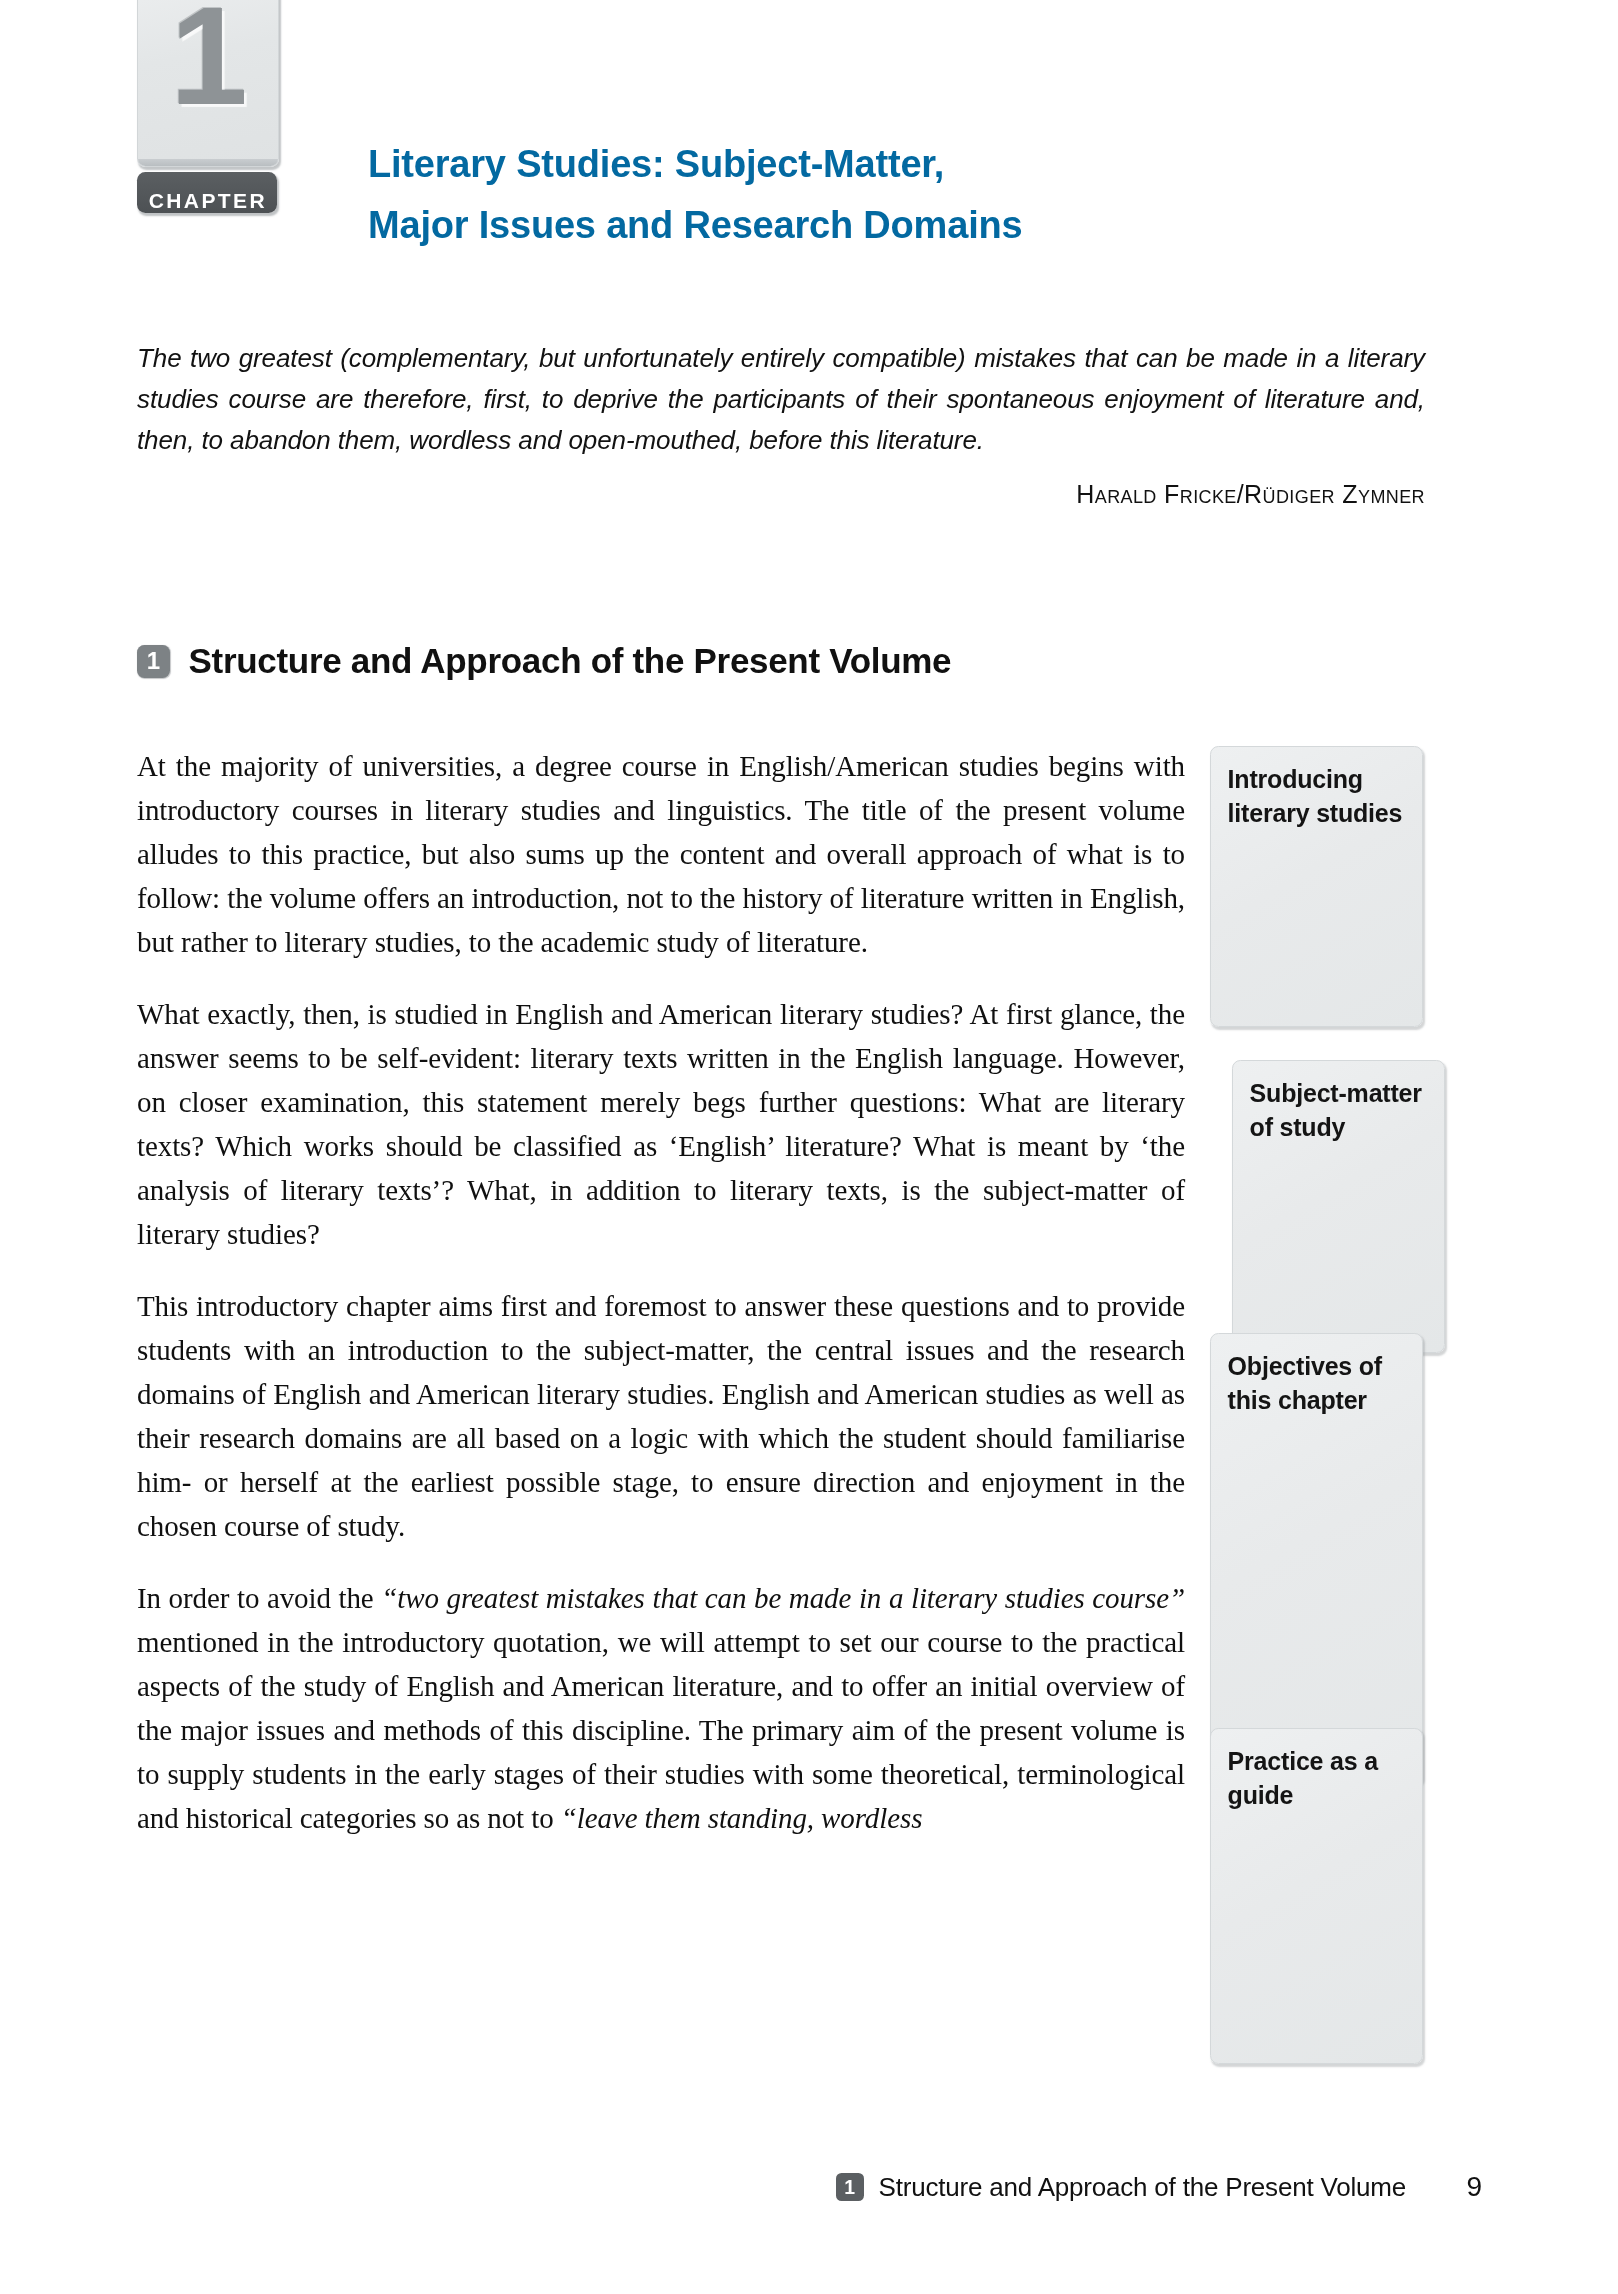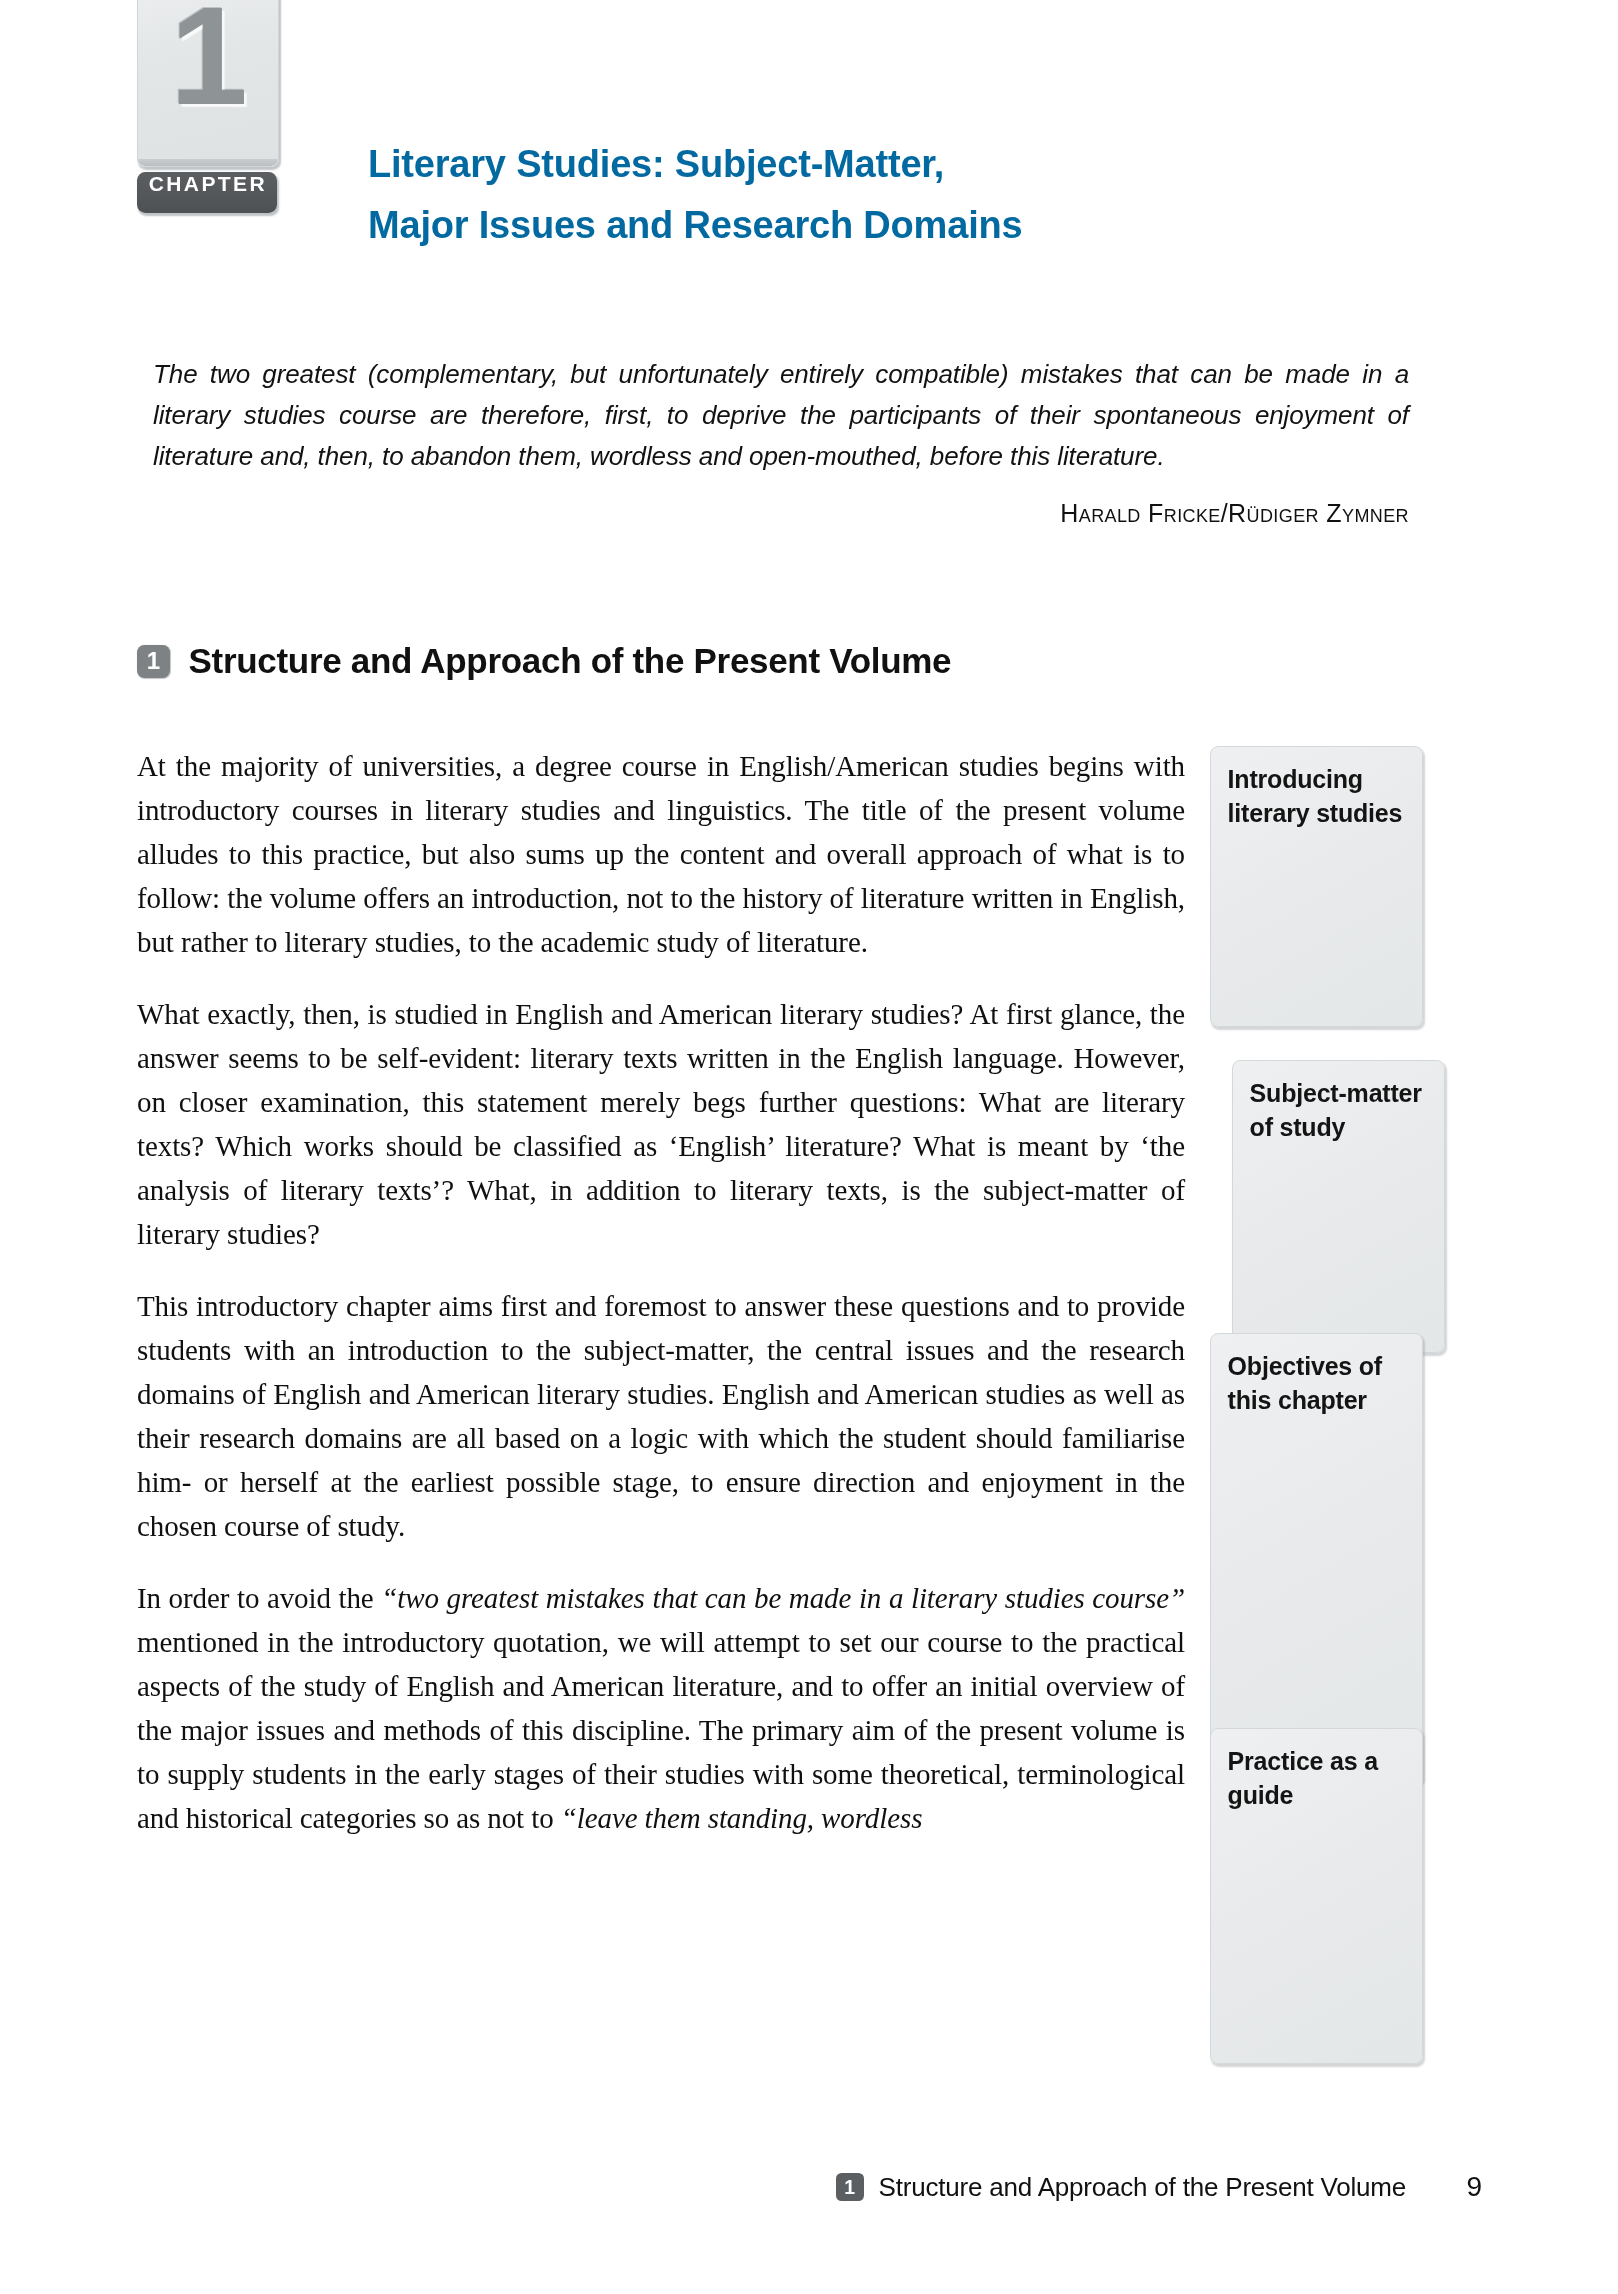--- a/index.html
+++ b/index.html
@@ -64,21 +64,21 @@
   }
   .chapter-pill {
     position: relative;
     margin-top: 4.6px;
     width: 140px;
     height: 41px;
     border-radius: 8.3px;
     background: linear-gradient(#5b5f62, #4d5154);
     box-shadow: 1.8px 2.8px 1.8px rgba(130,136,140,0.5);
     display: flex;
-    align-items: flex-start;
+    align-items: flex-end;
     justify-content: center;
   }
   .chapter-pill span {
     font-family: "Liberation Sans", sans-serif;
     font-size: 21px;
     font-weight: bold;
     color: #ffffff;
     letter-spacing: 2.4px;
     padding-left: 1.8px;
   }
@@ -99,21 +99,21 @@
   .chapter-title .l2 { display: block; }
 
   
   .epigraph {
     position: absolute;
     left: 137px;
     top: 338px;
     width: 1288px;
   }
   .epigraph p {
-    margin: 16px;
+    margin: 0;
     font-family: "Liberation Sans", sans-serif;
     font-style: italic;
     font-size: 26px;
     line-height: 41px;
     color: #121212;
     text-align: justify;
     letter-spacing: -0.1px;
   }
   .epigraph .attribution {
     margin-top: 13px;

